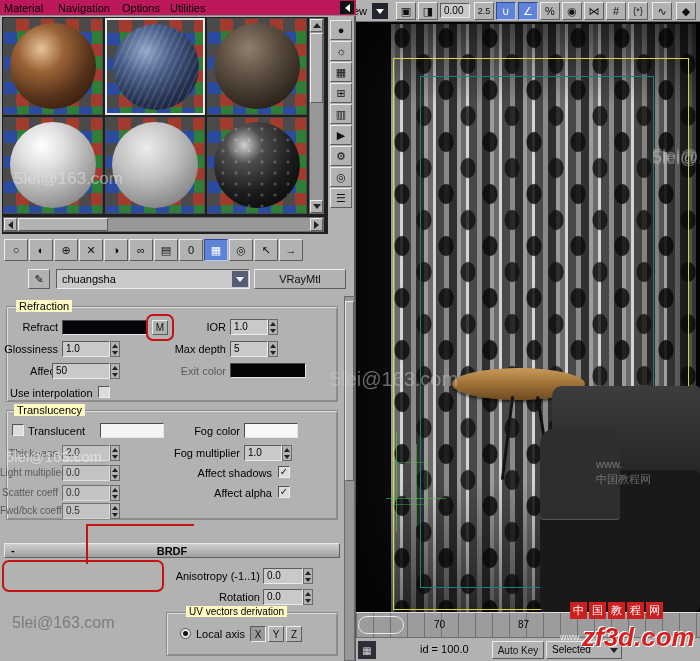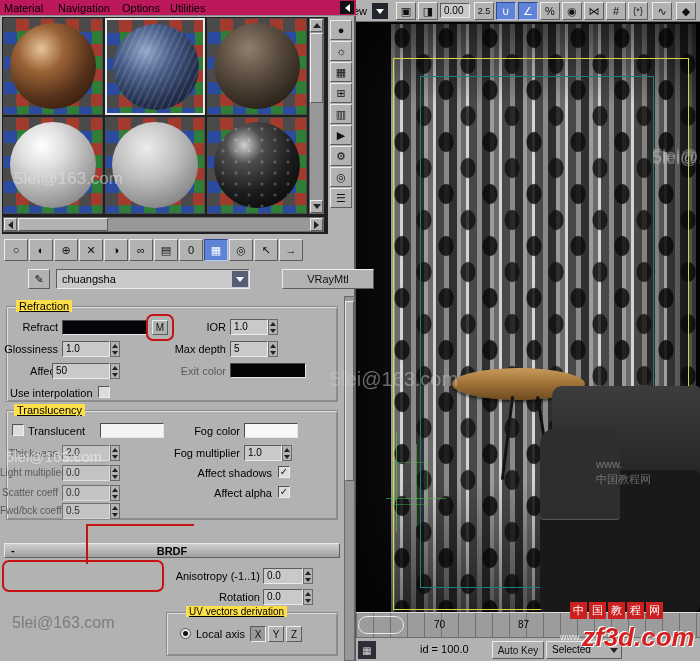--- a/index.html
+++ b/index.html
@@ -22,21 +22,21 @@
 
   .spin { width:10px; background:#b2b2b2; border:1px solid #6a6a6a; display:flex; flex-direction:column; }
   .spin i { flex:1; display:flex; align-items:center; justify-content:center; }
   .spin i.up::after { content:""; border:3px solid transparent; border-bottom:4px solid #222; margin-top:-3px; }
   .spin i.dn::after { content:""; border:3px solid transparent; border-top:4px solid #222; margin-bottom:-3px; }
 
   .cb { width:12px; height:12px; background:#dcdcdc; border:1px solid; border-color:#555 #eee #eee #555;
         font-size:10px; line-height:10px; text-align:center; color:#111; }
 
   .grpbox { border:1px solid #8a8a8a; box-shadow:1px 1px 0 #dedede inset, -1px -1px 0 #8f8f8f inset; }
-  .grplbl { position:absolute; background:#fde047; padding:0 3px; font-size:11px; color:#000;text-decoration:underline; }
+  .grplbl { position:absolute; background:#fef9c3; padding:0 3px; font-size:11px; color:#000; }
 
   .swatch { border:1px solid; border-color:#4a4a4a #e6e6e6 #e6e6e6 #4a4a4a; }
 
   .ddarrowbox { position:absolute; right:1px; top:1px; bottom:1px; width:16px; background:#585c74;
                 display:flex; align-items:center; justify-content:center; }
   .ddarrowbox::after { content:""; border:4px solid transparent; border-top:5px solid #fff; margin-top:4px; }
 
   .redbox { position:absolute; border:2px solid #c51212; border-radius:7px; z-index:16; pointer-events:none; }
   .redline { position:absolute; background:#c51212; z-index:16; }
   .note { position:absolute; color:#c51212; font-weight:bold; font-size:19px; z-index:26; white-space:nowrap;
@@ -294,21 +294,21 @@
     </div>
 
     <div class="abs" style="left:0; top:266px; width:356px; height:28px;">
       <div class="btn3d icon" style="position:absolute; left:28px; top:3px; width:22px; height:20px;">
           <span>✎</span>
         </div>
       <div class="sunk" style="position:absolute; left:56px; top:3px; width:194px; height:20px;">
         <span class="lbl" style="position:absolute; left:5px; top:3px;">chuangsha</span>
         <div class="ddarrowbox"></div>
       </div>
-      <div class="btn3d icon" style="position:absolute; left:254px; top:3px; width:92px; height:20px;margin-left:28px;">
+      <div class="btn3d icon" style="position:absolute; left:254px; top:3px; width:92px; height:20px;">
           <span>VRayMtl</span>
         </div>
     </div>
 
     <div class="abs grpbox" style="left:6px; top:306px; width:332px; height:96px;"></div>
     <span class="grplbl" style="left:16px; top:300px;">Refraction</span>
 
     <span class="abs lbl rlbl" style="left:8px;  top:321px; width:50px;">Refract</span>
     <div class="abs swatch" style="left:62px; top:320px; width:86px; height:15px; background:#05050c;"></div>
     <div class="abs btn3d icon" style="left:152px; top:320px; width:16px; height:15px; font-size:10px;">

